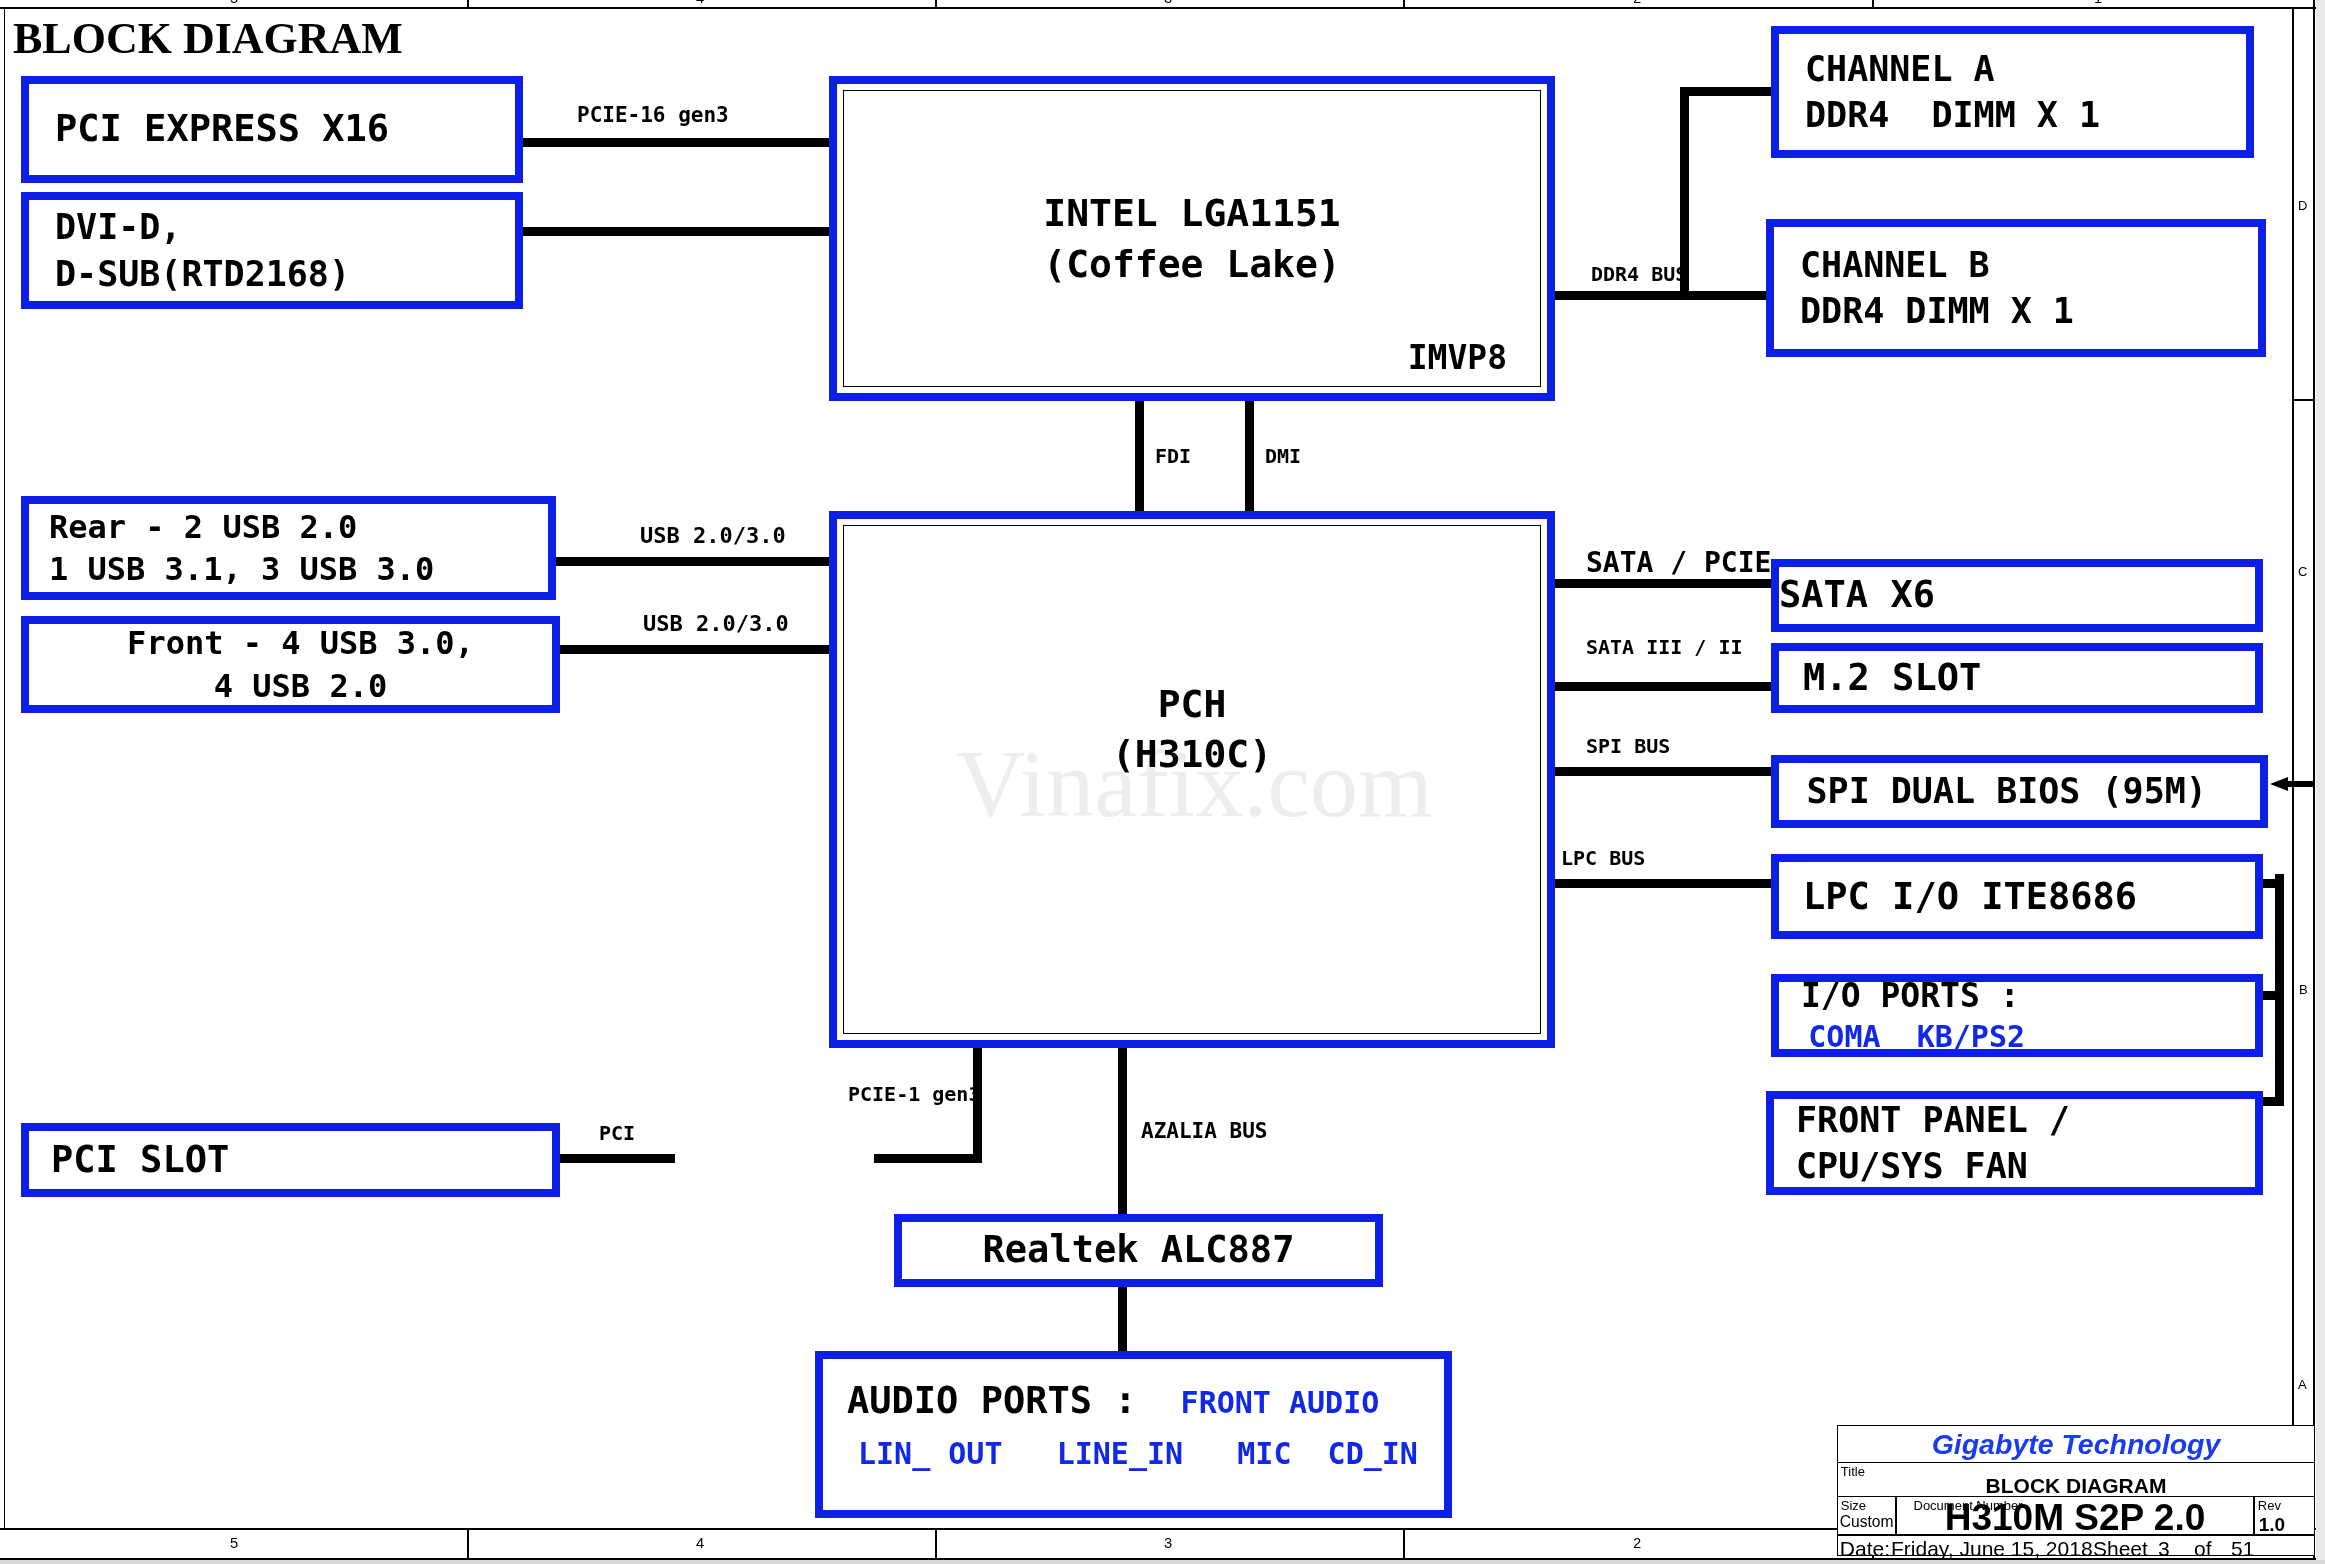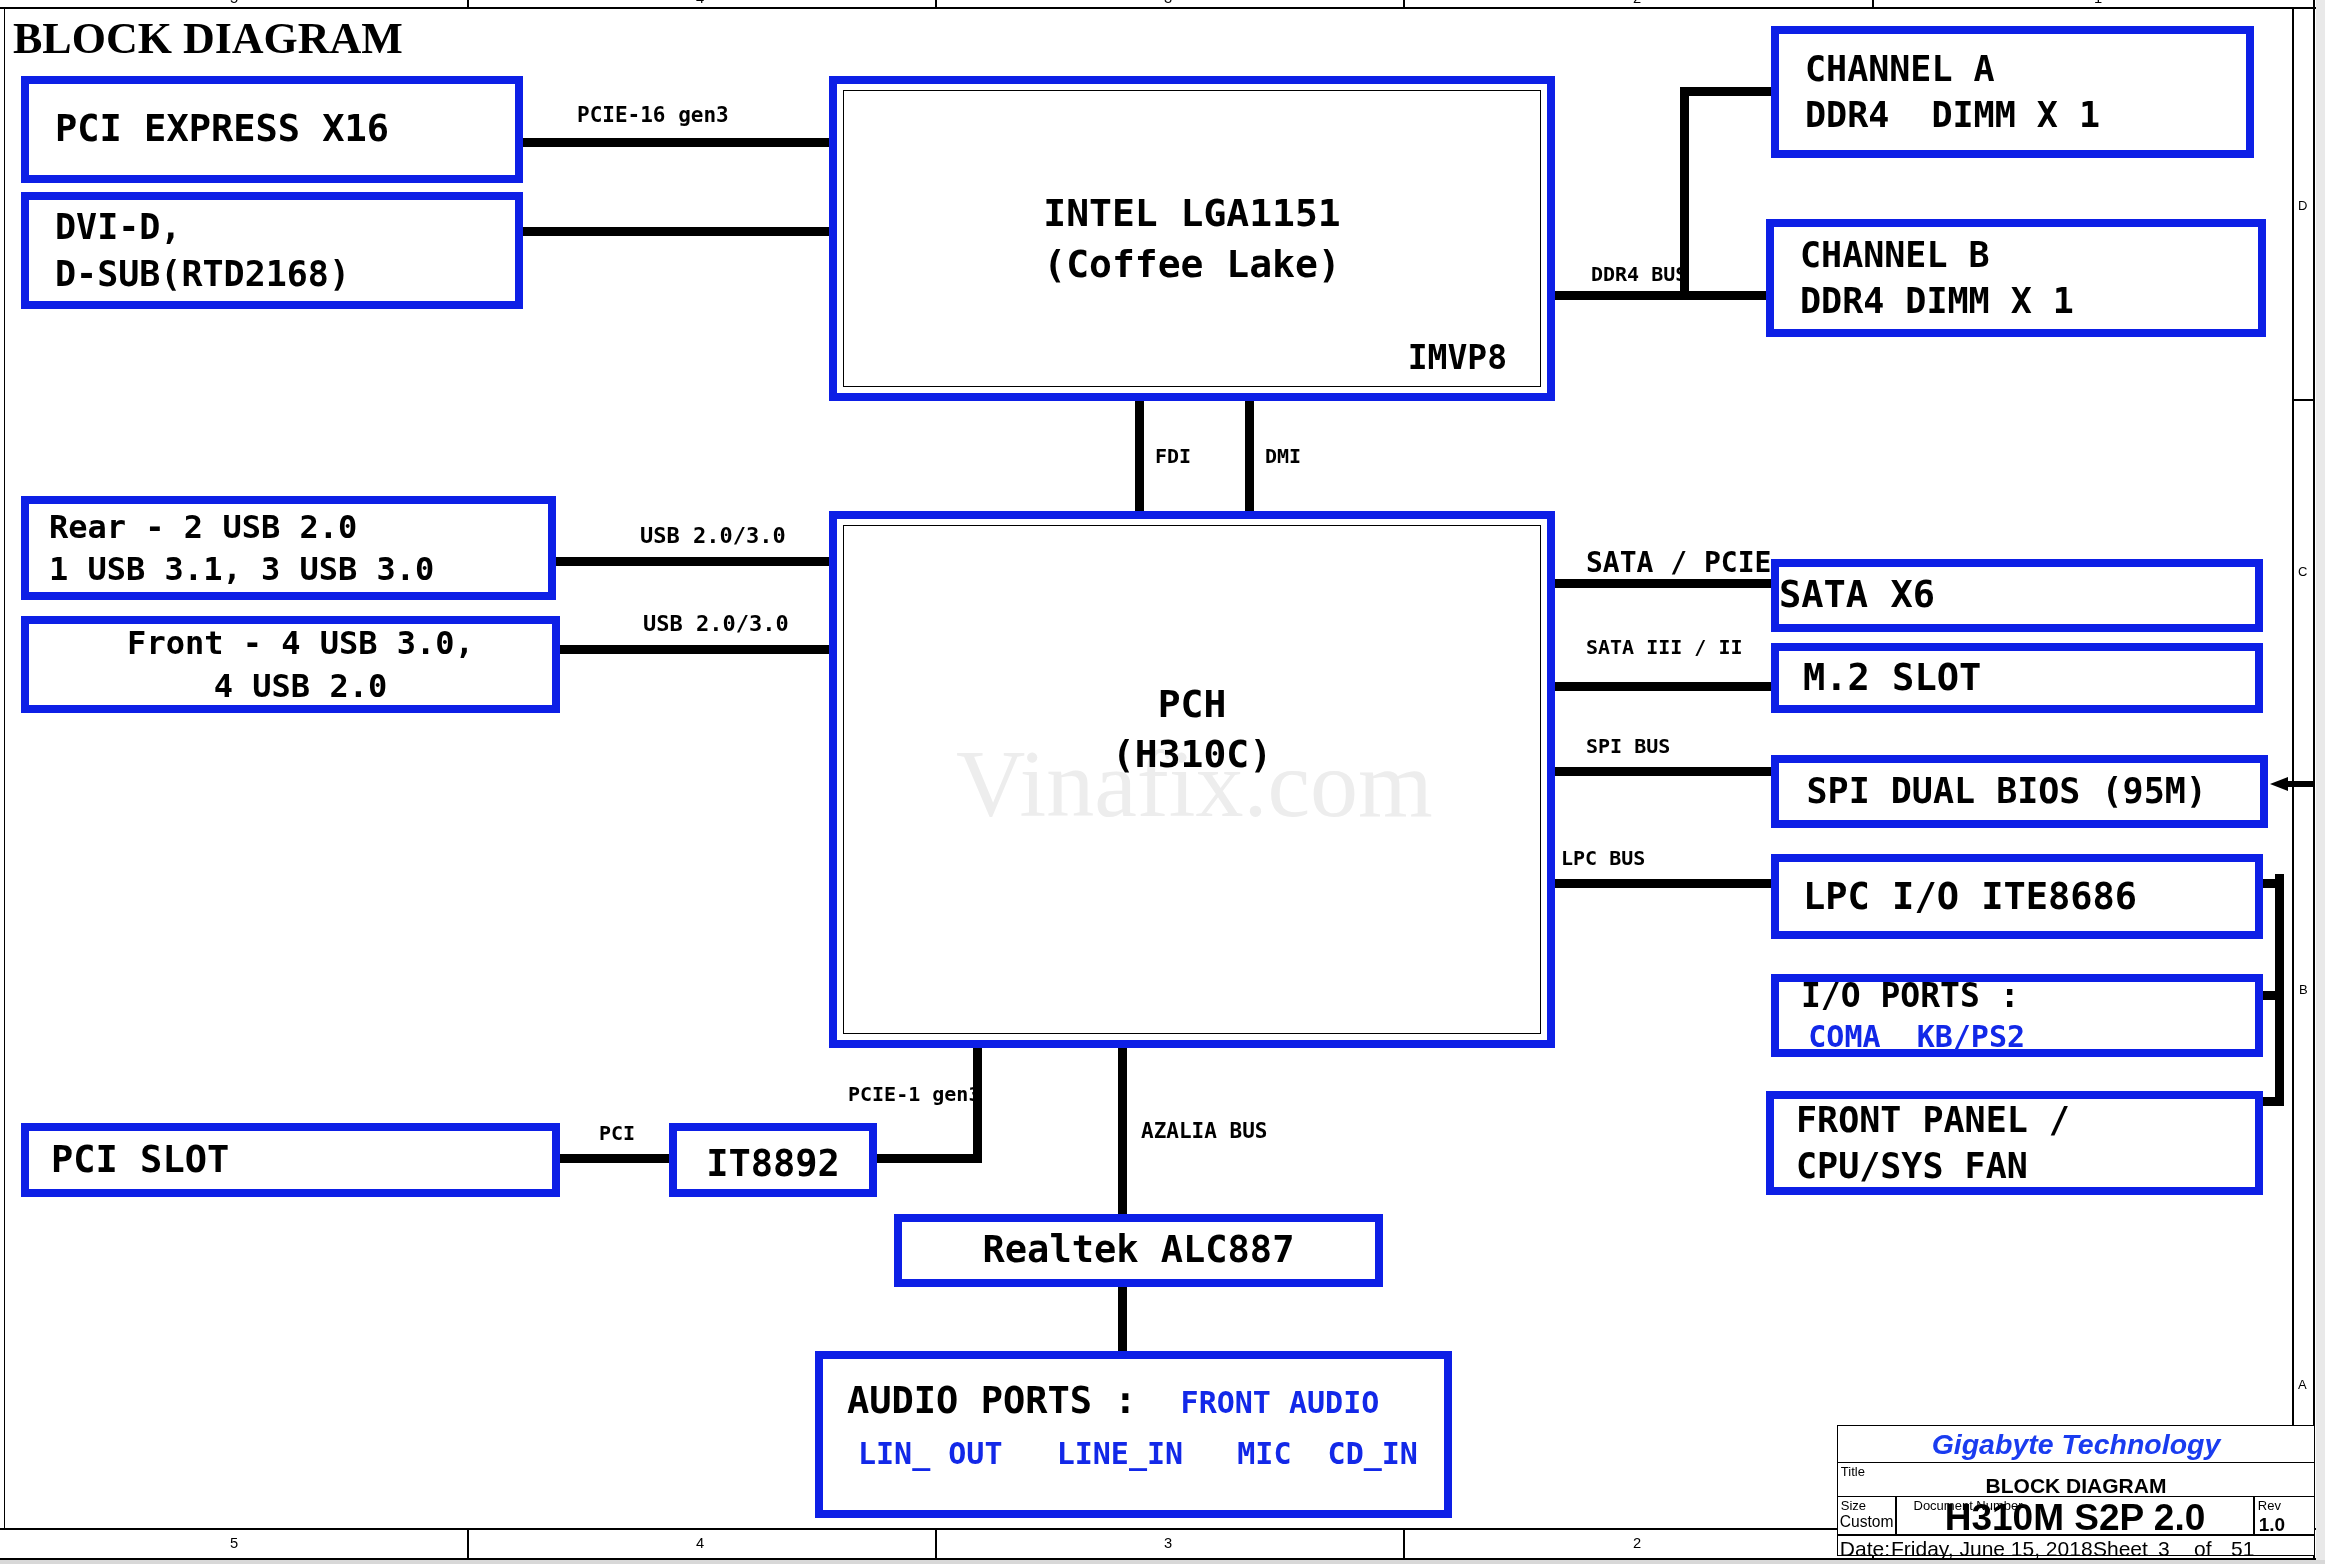--- a/index.html
+++ b/index.html
@@ -133,21 +133,21 @@
     <span class="tx">INTEL LGA1151</span>
     <span class="tx">(Coffee Lake)</span>
     <span class="corner-tag">IMVP8</span>
   </div>
 
   <div class="bbox" style="left:1771px;top:26px;width:483px;height:132px;padding-left:26px;font-size:35px;">
     <span class="tx">CHANNEL A</span>
     <span class="tx">DDR4  DIMM X 1</span>
   </div>
 
-  <div class="bbox" style="left:1766px;top:219px;width:500px;height:118px;padding-left:26px;font-size:35px;">
+  <div class="bbox" style="left:1766px;top:219px;width:500px;height:138px;padding-left:26px;font-size:35px;">
     <span class="tx">CHANNEL B</span>
     <span class="tx">DDR4 DIMM X 1</span>
   </div>
 
   <div class="bbox" style="left:21px;top:496px;width:535px;height:104px;padding-left:20px;font-size:32px;">
     <span class="tx">Rear - 2 USB 2.0</span>
     <span class="tx">1 USB 3.1, 3 USB 3.0</span>
   </div>
 
   <div class="bbox" style="left:21px;top:616px;width:539px;height:97px;padding-left:20px;font-size:32px;text-align:center;">
@@ -185,23 +185,20 @@
 
   <div class="bbox" style="left:1766px;top:1091px;width:497px;height:104px;padding-left:22px;font-size:35px;">
     <span class="tx">FRONT PANEL /</span>
     <span class="tx">CPU/SYS FAN</span>
   </div>
 
   <div class="bbox" style="left:21px;top:1123px;width:539px;height:74px;padding-left:22px;font-size:37px;">
     <span class="tx">PCI SLOT</span>
   </div>
 
-  <div class="bbox" style="left:669px;top:1123px;width:208px;height:74px;align-items:center;font-size:37px;padding-top:9.2px;">
-    <span class="tx">IT8892</span>
-  </div>
 
   <div class="bbox" style="left:894px;top:1214px;width:489px;height:73px;align-items:center;font-size:37px;">
     <span class="tx">Realtek ALC887</span>
   </div>
 
   <div class="bbox" style="left:815px;top:1351px;width:637px;height:167px;justify-content:flex-start;padding:18.4px 0 0 24px;font-size:37px;">
     <span class="tx" style="display:flex;align-items:baseline;">
       <span>AUDIO PORTS :</span>
       <span class="blue-t" style="font-size:30px;margin-left:44px;">FRONT AUDIO</span>
     </span>

